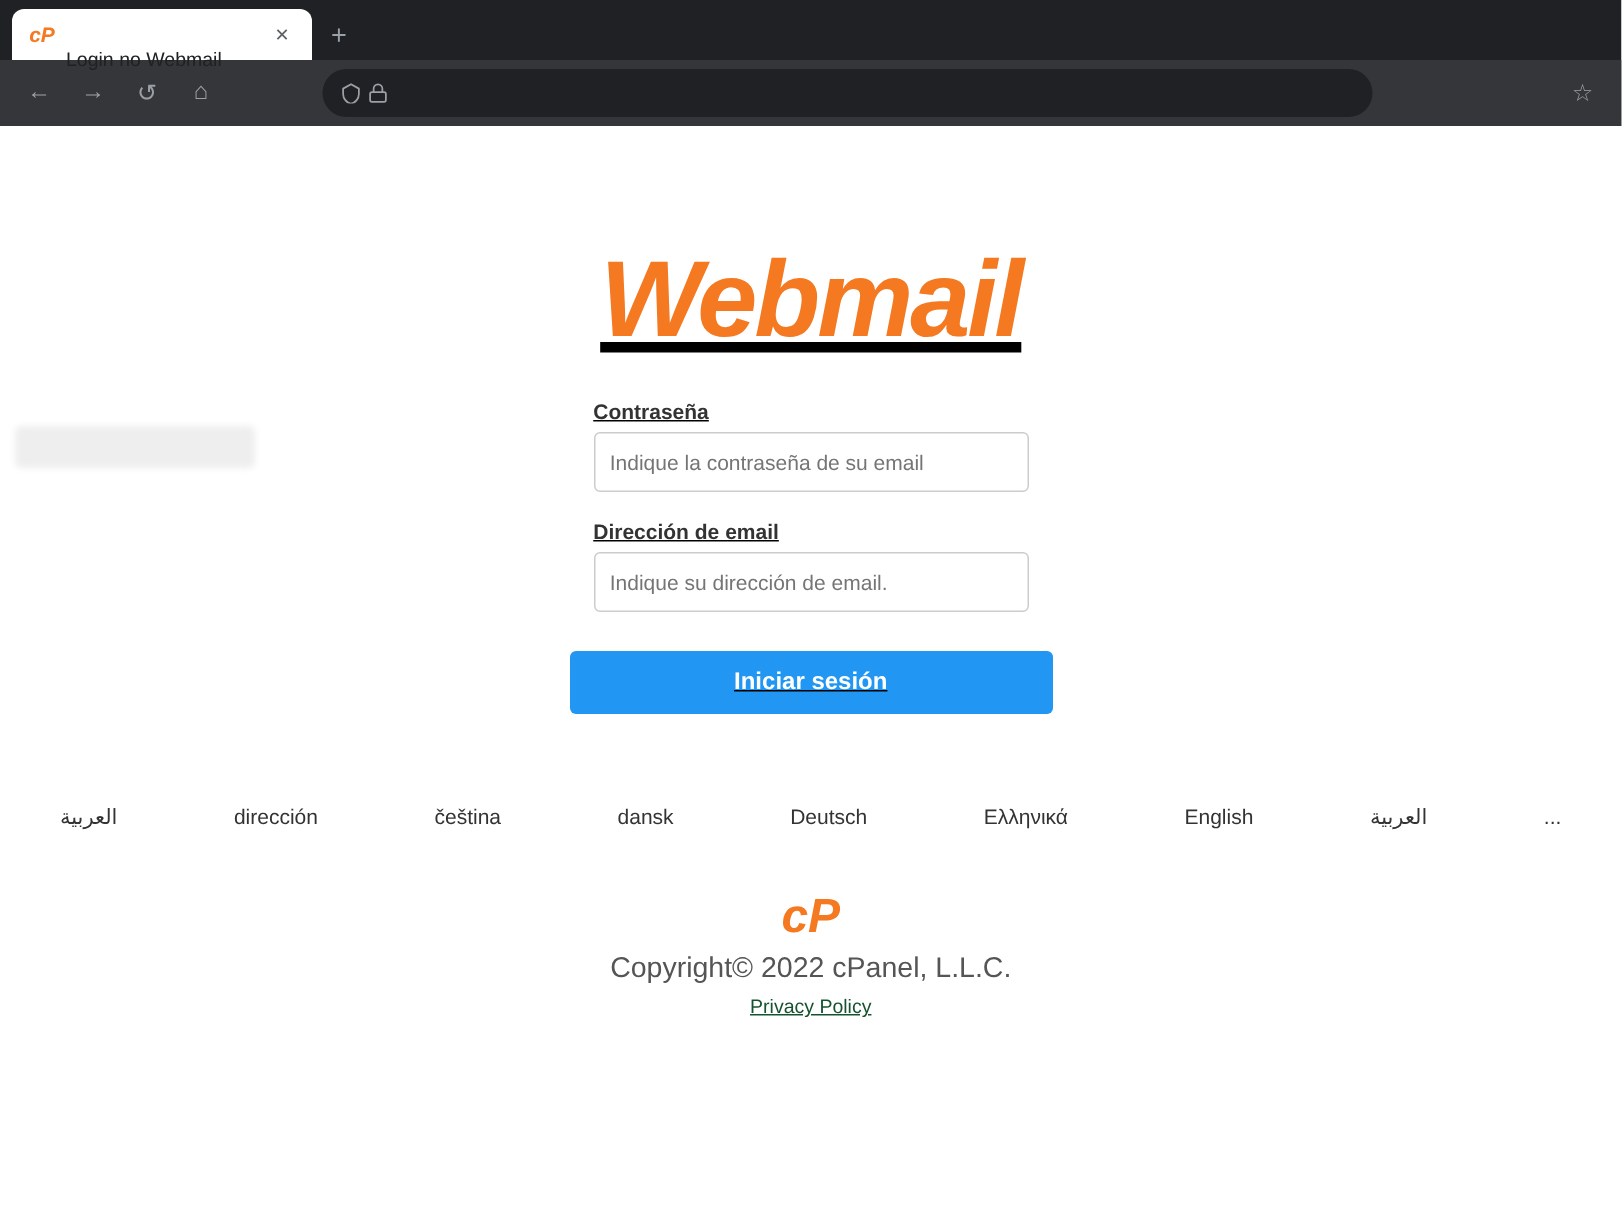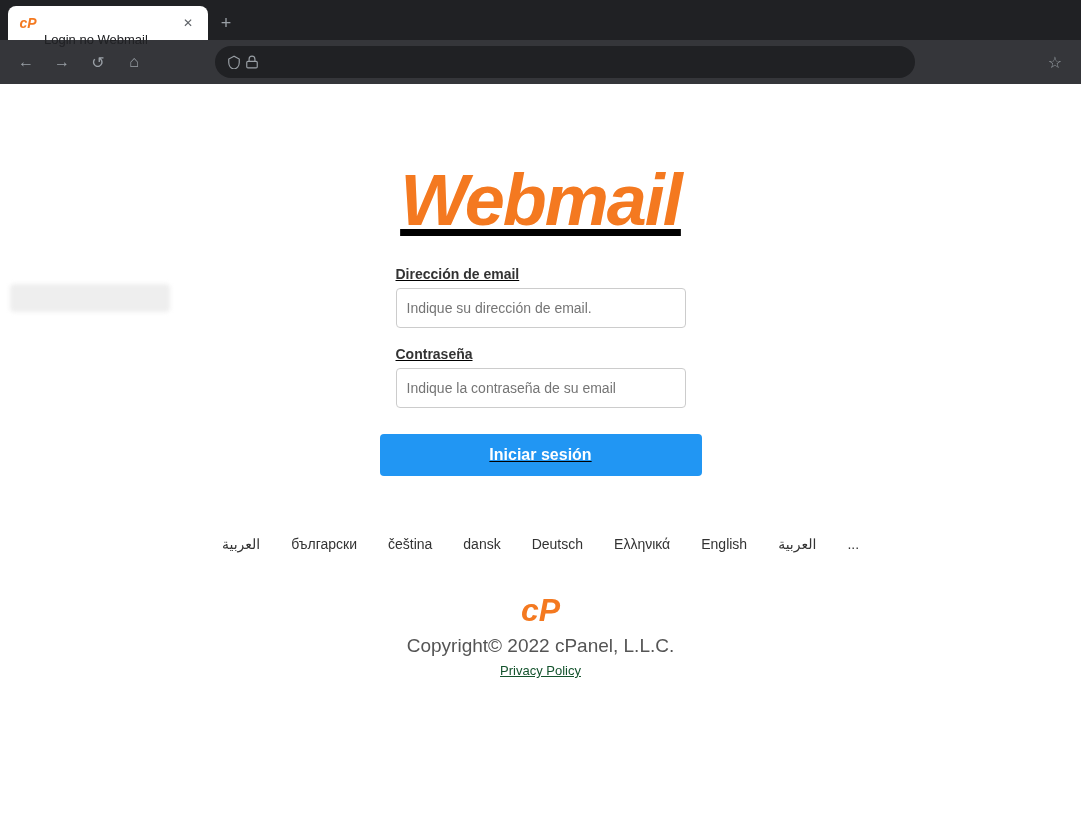--- a/index.html
+++ b/index.html
@@ -199,22 +199,22 @@
       border-radius: 4px;
       font-size: 16px;
       font-weight: bold;
       cursor: pointer;
       margin-top: 8px;
     }
 
     .language-bar {
       display: flex;
       flex-wrap: wrap;
-      justify-content: center;
-      gap: 31px;
+      justify-content: space-between;
+      gap: 16px;
       padding: 60px 40px 20px;
       width: 100%;
     }
 
     .lang-link {
       font-size: 14px;
       color: #333;
       cursor: pointer;
       text-decoration: none;
     }
@@ -297,36 +297,36 @@
 <div class="page-content" style="position:relative;">
   <div class="sidebar-hint"></div>
 
   <div class="login-container">
 
     <div class="webmail-logo">
       <span>Webmail</span>
     </div>
 
     <div class="form-group">
+      <label class="form-label">Contraseña</label>
+      <input class="form-input" type="password" placeholder="Indique la contraseña de su email" style="">
+    </div>
+
+    <div class="form-group">
       <label class="form-label">Dirección de email</label>
       <input class="form-input" type="email" placeholder="Indique su dirección de email." style="">
     </div>
 
-    <div class="form-group">
-      <label class="form-label">Contraseña</label>
-      <input class="form-input" type="password" placeholder="Indique la contraseña de su email" style="">
-    </div>
-
     <button class="login-btn">Iniciar sesión</button>
   </div>
 
   <div class="language-bar">
 
   <a class="lang-link">العربية</a>
-      <a class="lang-link">български</a>
+      <a class="lang-link">dirección</a>
       <a class="lang-link">čeština</a>
       <a class="lang-link">dansk</a>
       <a class="lang-link">Deutsch</a>
       <a class="lang-link">Ελληνικά</a>
       <a class="lang-link">English</a>
       <a class="lang-link">العربية</a>
       <a class="lang-link">...</a>
     </div>
 
   <div class="footer">

